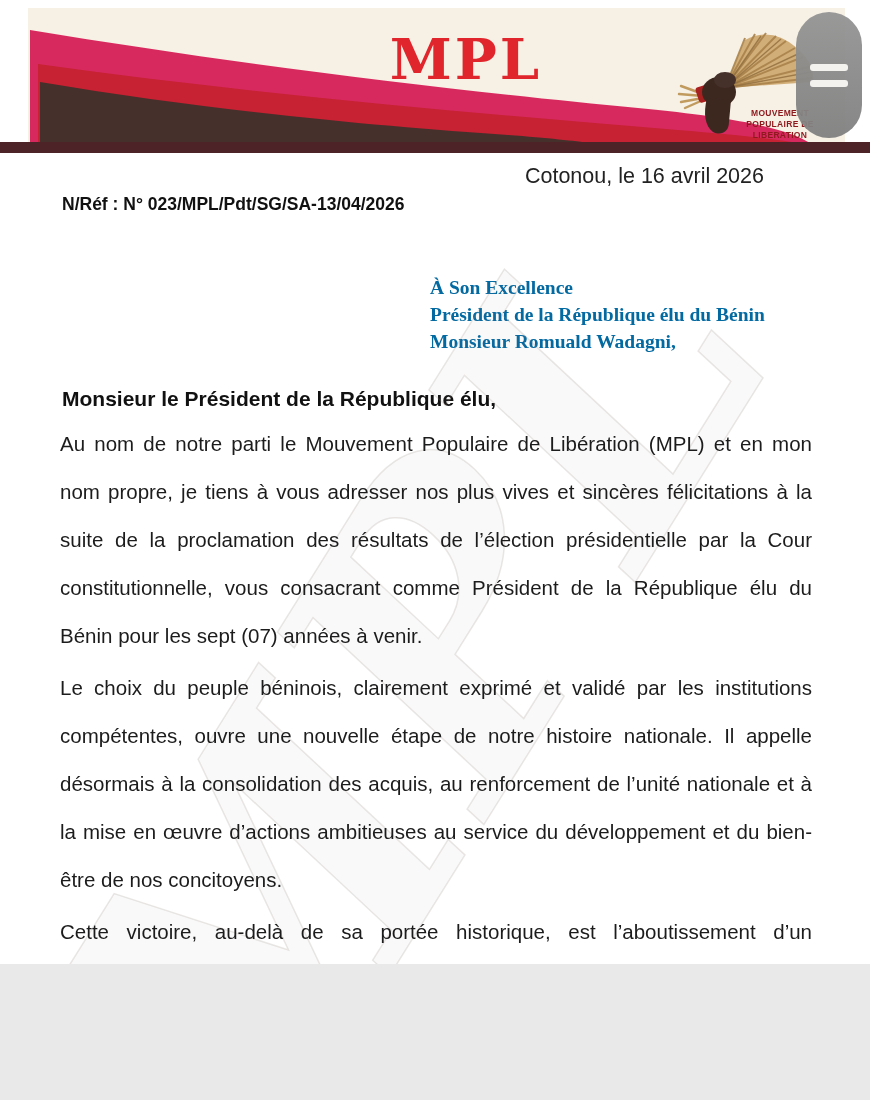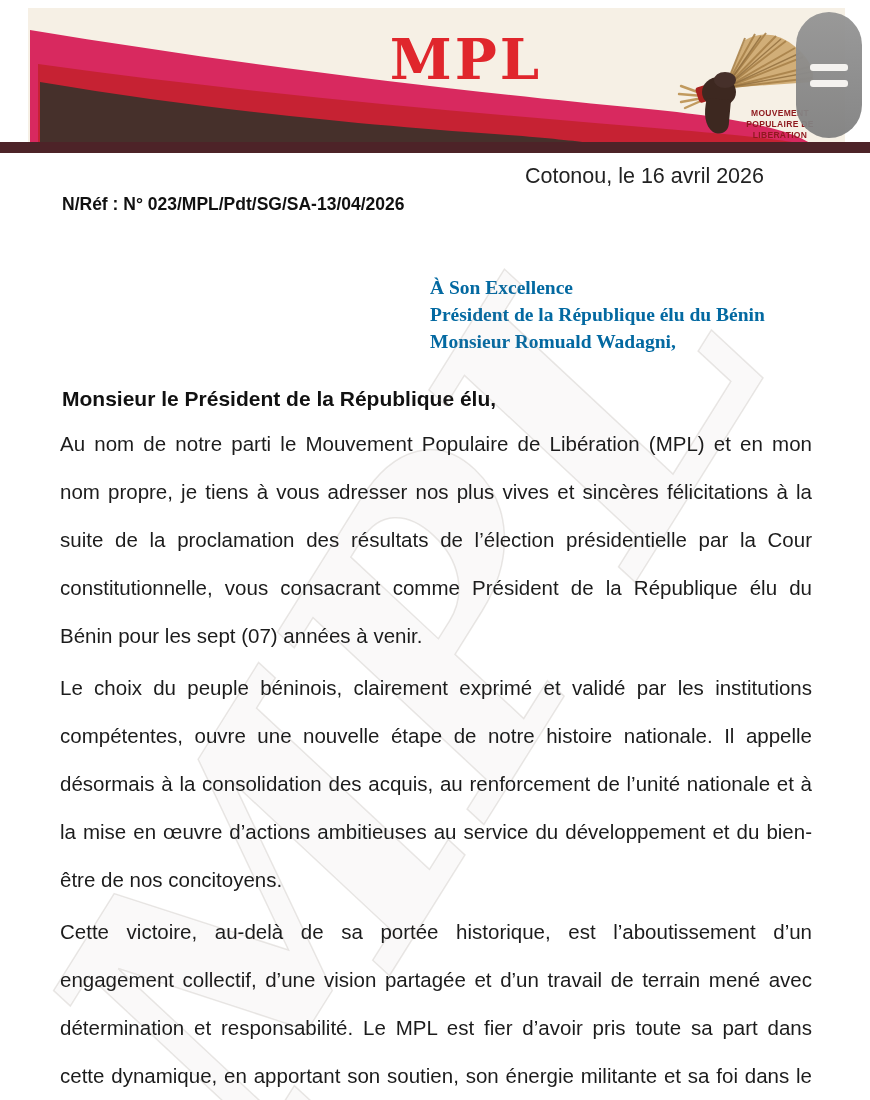--- a/index.html
+++ b/index.html
@@ -1,20 +1,20 @@
 <!DOCTYPE html>
 <html><head>
 <meta charset="utf-8">
 <style>
   * { margin: 0; padding: 0; box-sizing: border-box; }
   html, body { background: #e9e9e9; }
   .page {
     position: relative;
     width: 870px;
-    height: 1100px;
+    height: 964px;
     background: #ffffff;
     overflow: hidden;
     font-family: "Liberation Sans", sans-serif;
     color: #1b1b1b;
   }
 
   
   .header {
     position: absolute;
     left: 28px; top: 8px;

